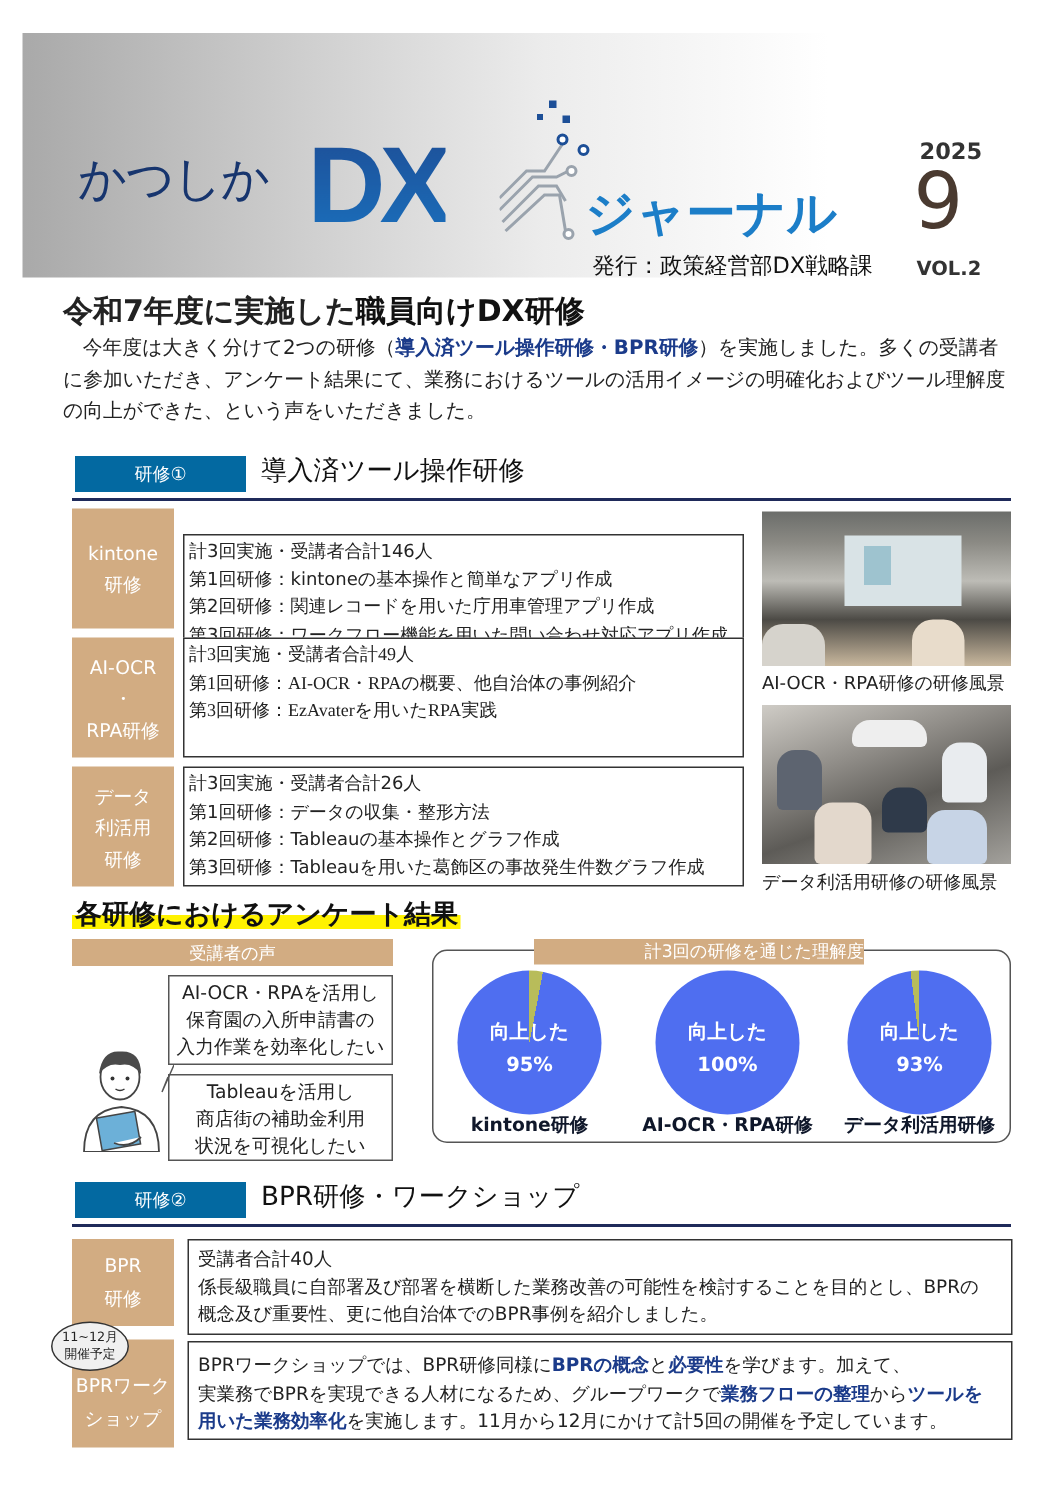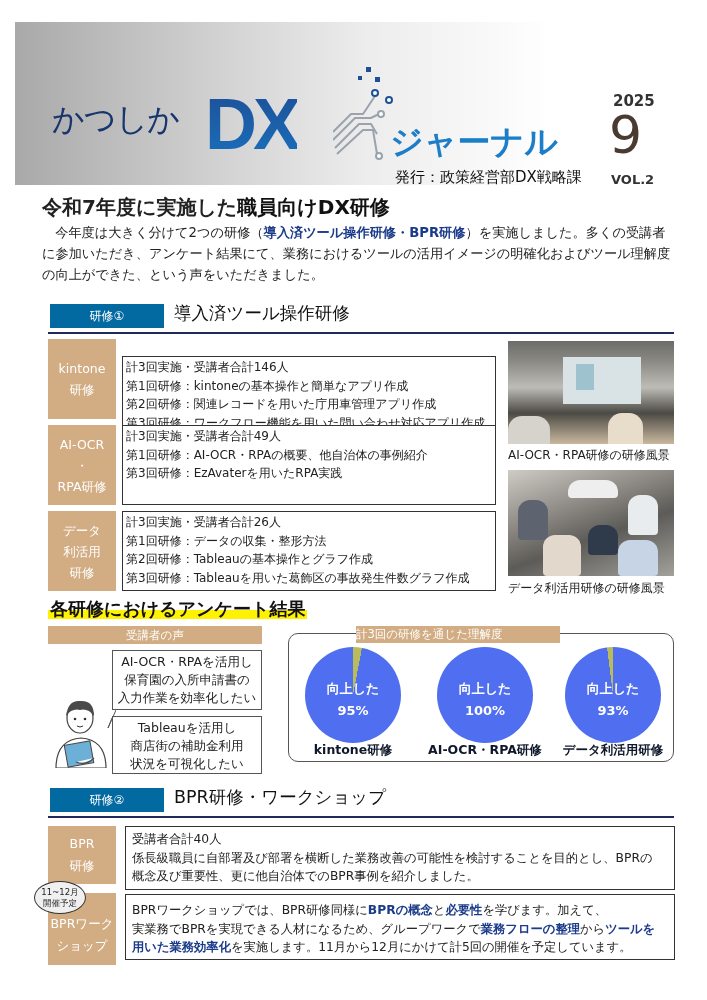--- a/index.html
+++ b/index.html
@@ -96,22 +96,22 @@
   }
   .bubble1 { left: 112px; top: 650px; width: 150px; height: 60px; }
   .bubble2 { left: 112px; top: 716px; width: 150px; height: 58px; }
   .person-illu { position: absolute; left: 46px; top: 688px; width: 70px; height: 80px; }
 
   .chart-panel {
     position: absolute; left: 288px; top: 633px; width: 386px; height: 129px;
     border: 1px solid #555; border-radius: 10px; background: #fff;
   }
   .chart-head {
-    position: absolute; left: 356px; top: 626px; width: 204px; height: 17px; background: #d2ac82;
-    color: #fff; font-size: 11.5px; text-align: left; line-height: 17px;
+    position: absolute; left: 356px; top: 626px; width: 220px; height: 17px; background: #d2ac82;
+    color: #fff; font-size: 11.5px; text-align: right; line-height: 17px;
   }
   .pie { position: absolute; width: 96px; height: 96px; border-radius: 50%; }
   .pie-text {
     position: absolute; width: 96px; text-align: center; color: #fff; font-size: 13px; font-weight: bold; line-height: 22px;
   }
   .pie-label { position: absolute; font-size: 12.5px; font-weight: bold; color: #0f172a; text-align: center; width: 140px; }
 
   
   .bpr-label {
     position: absolute; left: 48px; width: 68px; background: #d2ac82; color: #fff; font-size: 12.5px;
@@ -177,21 +177,21 @@
   <div>第1回研修：kintoneの基本操作と簡単なアプリ作成</div>
   <div>第2回研修：関連レコードを用いた庁用車管理アプリ作成</div>
   <div>第3回研修：ワークフロー機能を用いた問い合わせ対応アプリ作成</div>
 </div>
 
 <div class="row-label" style="top:425px;height:80px;">
   <span>AI-OCR</span>
   <span>・</span>
   <span>RPA研修</span>
 </div>
-<div class="row-box" style="top:425px;height:80px;">
+<div class="row-box" style="top:425px;height:80px;font-family:Liberation Serif, serif;">
   <div>計3回実施・受講者合計49人</div>
   <div>第1回研修：AI-OCR・RPAの概要、他自治体の事例紹介</div>
   <div>第3回研修：EzAvaterを用いたRPA実践</div>
 </div>
 
 <div class="row-label" style="top:511px;height:80px;">
   <span>データ</span>
   <span>利活用</span>
   <span>研修</span>
 </div>

